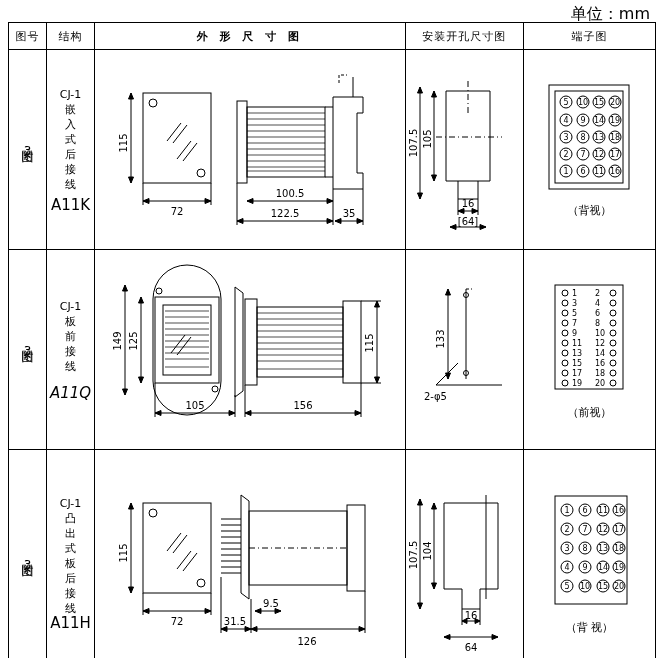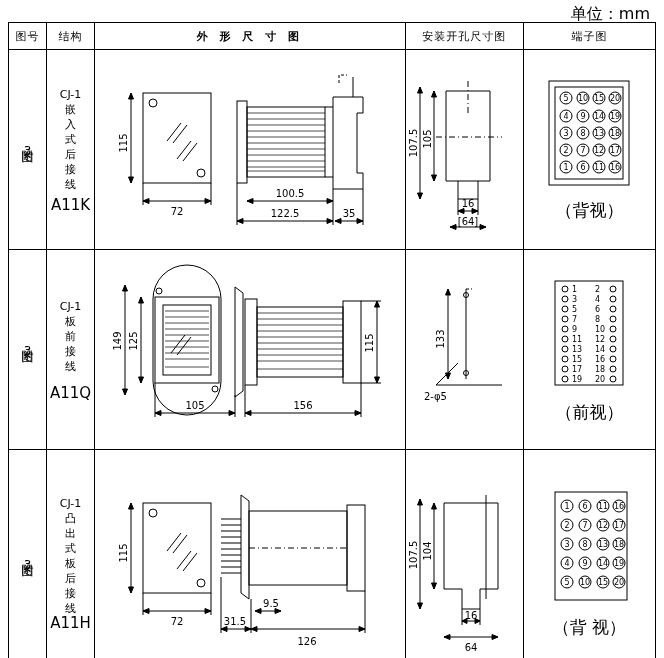--- a/index.html
+++ b/index.html
@@ -14,21 +14,21 @@
   .c2{width:48px;}
   .c3{width:310px;}
   .c4{width:118px;}
   .c5{width:132px;}
   .rowlabel{font-size:12px;line-height:16px;}
   .struct{font-size:11px;line-height:15px;padding:4px 2px;}
   .struct .code{font-size:15px;}
   .dimcell{position:relative;width:100%;height:190px;}
   svg{display:block;}
   .termwrap{display:flex;flex-direction:column;align-items:center;justify-content:center;}
-  .viewlabel{font-size:17px;margin-top:6px;}
+  .viewlabel{font-size:11px;margin-top:6px;}
 </style>
 </head>
 <body>
 
 <div class="page">
 
   <div class="unit">单位：mm</div>
 
   <table class="main">
     <colgroup>
@@ -230,21 +230,21 @@
     <tr style="height:200px;">
       <td class="rowlabel">
         <div style="writing-mode:vertical-rl;text-orientation:upright;margin:0 auto;letter-spacing:2px;">附图3</div>
       </td>
       <td class="struct">
         <div>CJ-1</div>
         <div>板</div>
         <div>前</div>
         <div>接</div>
         <div>线</div>
-        <div class="code" style="margin-top:12px;">A11Q</div>
+        <div class="code" style="margin-top:12px;font-style:italic;">A11Q</div>
       </td>
       <td>
         <div class="dimcell">
           <svg width="308" height="190" viewBox="0 0 308 190">
             <g stroke="#000" fill="none" stroke-width="1">
 
               <path d="M58 44 a34 34 0 0 1 68 0 L126 126 a34 34 0 0 1 -68 0 Z"></path>
               <rect x="60" y="42" width="64" height="86"></rect>
               <rect x="68" y="50" width="48" height="70"></rect>
               <g stroke-width="0.7">

